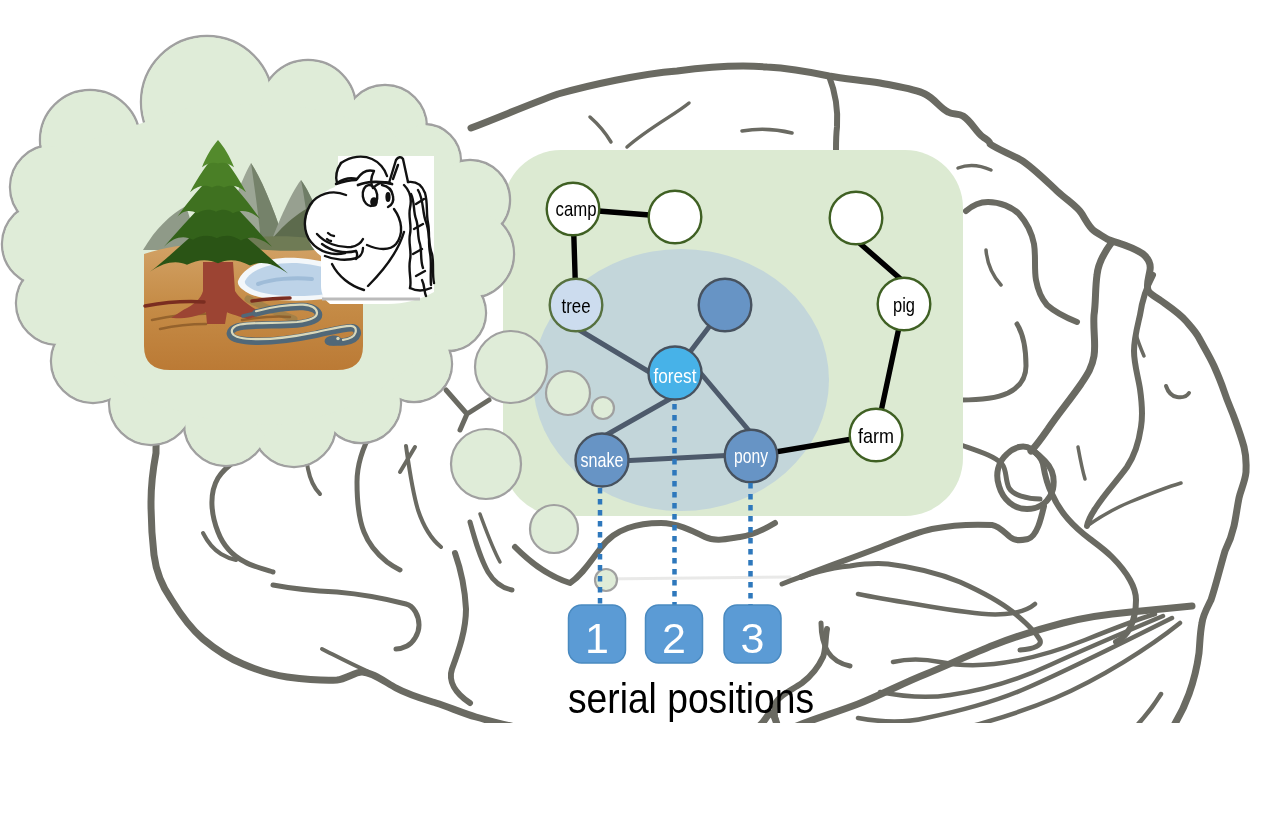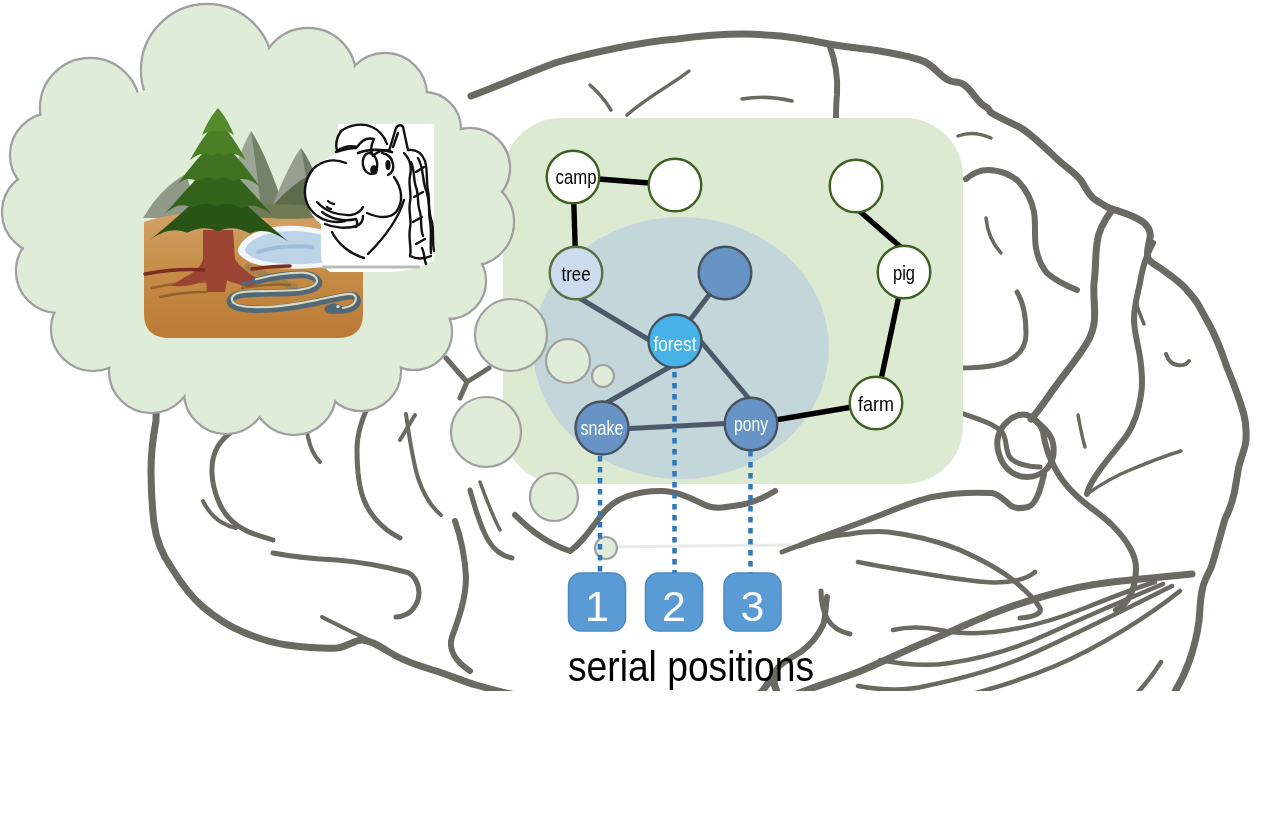--- a/index.html
+++ b/index.html
@@ -1,17 +1,17 @@
 <!DOCTYPE html>
 <html><head>
 <meta charset="utf-8">
 <style>
   html,body{margin:0;padding:0;background:#ffffff;}
   #stage{position:relative;width:1262px;height:691px;overflow:hidden;
-         font-family:"Liberation Sans", sans-serif;}
+         font-family:"Liberation Sans", sans-serif;margin-top:32px;}
   svg{position:absolute;left:0;top:0;}
 </style>
 </head>
 <body>
 <div id="stage">
 <svg width="1262" height="829" viewBox="0 0 1262 829">
 
   <g id="brain" fill="none" stroke="#6a6a62" stroke-linecap="round" stroke-linejoin="round">
 
     <path stroke-width="7" d="M 471,96 C 500,85 530,72 558,62 C 590,53 640,42 677,39 C 707,35 742,33 767,35 C 785,36 810,40 829,44 C 845,47 862,48 880,51 C 900,55 915,57 925,62 C 935,67 940,76 948,80 C 953,83 958,81 963,84 C 972,90 976,100 983,105 C 987,108 990,109 990,112 C 997,117 1010,122 1021,128 C 1031,134 1040,143 1057,159 C 1068,169 1078,175 1082,182 C 1086,189 1089,194 1092,197 C 1096,201 1103,204 1107,207 C 1116,211 1130,213 1143,222 C 1149,227 1151,232 1150,238 C 1149,245 1146,252 1148,258 C 1150,263 1155,264 1160,268 C 1168,274 1178,280 1186,289 C 1192,296 1196,300 1199,306 C 1205,317 1210,325 1214,334 C 1218,343 1221,350 1224,359 C 1228,371 1231,377 1234,385 C 1238,396 1241,404 1244,415 C 1247,427 1246,432 1246,440 C 1245,450 1241,457 1239,466 C 1237,476 1236,485 1234,494 C 1232,503 1229,511 1225,519 C 1220,536 1216,553 1211,568 C 1206,578 1203,583 1202,591 C 1200,601 1200,610 1199,621 C 1197,636 1194,648 1189,662 C 1183,679 1175,693 1165,707 C 1155,721 1144,736 1131,747 C 1121,755 1111,761 1100,766 C 1088,772 1075,780 1063,785 C 1041,793 1017,797 994,798 C 969,799 944,796 920,792 C 904,789 888,785 875,778 C 862,771 851,762 841,751 C 831,740 816,728 807,717 C 800,709 793,707 788,704"></path>

